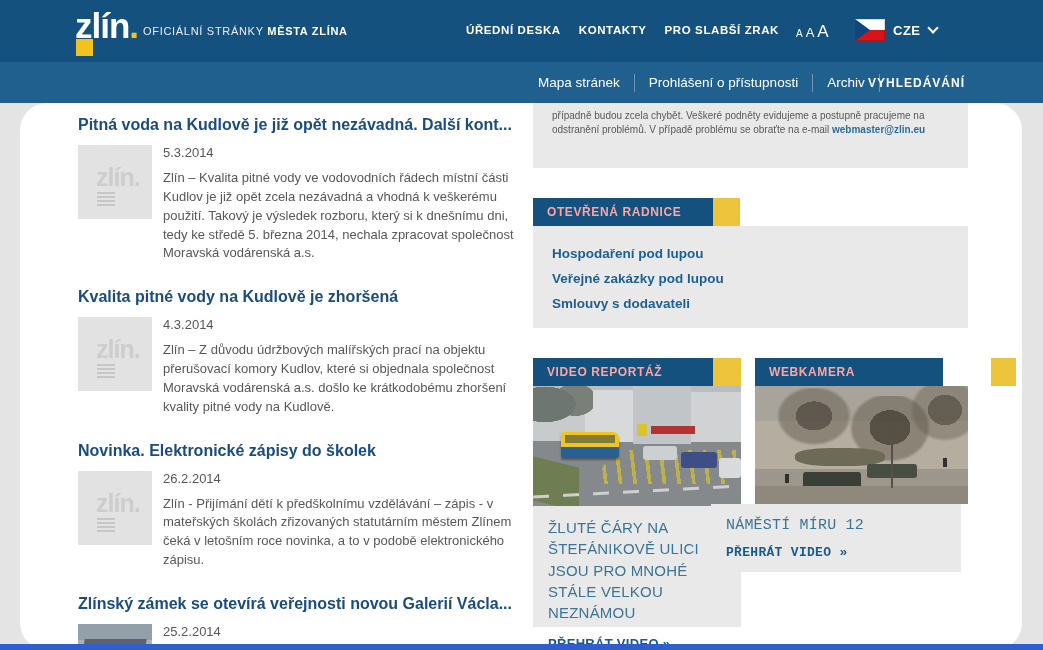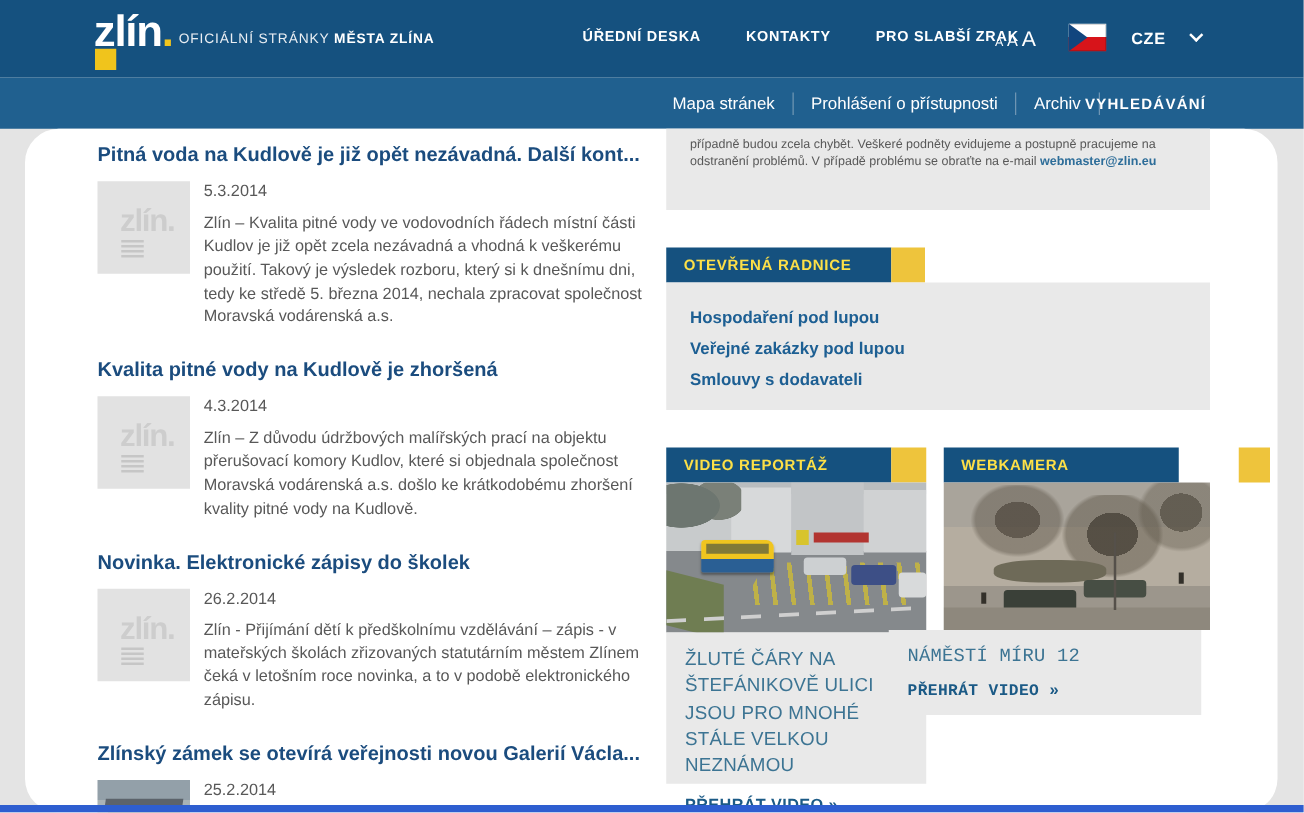--- a/index.html
+++ b/index.html
@@ -7,25 +7,25 @@
   body { font-family:"Liberation Sans", sans-serif; background:#e4e4e4; position:relative; }
 
   
   .topbar { position:absolute; left:0; top:0; width:1043px; height:62px; background:#15517f; }
   .logo-wrap { position:absolute; left:75px; top:8px; }
   .logo { font-size:35px; font-weight:bold; color:#fff; letter-spacing:-1px; line-height:1; }
   .logo .dot { color:#f0c41c; }
   .logo-square { position:absolute; left:1px; top:31px; width:17px; height:17px; background:#f0c41c; }
   .tagline { position:absolute; left:143px; top:25px; color:#e9eef3; font-size:11px; letter-spacing:0.7px; }
   .tagline b { color:#ffffff; }
-  .topnav { position:absolute; left:466px; top:24px; display:flex; gap:36px;justify-content:center; }
+  .topnav { position:absolute; left:466px; top:24px; display:flex; gap:18px;justify-content:center; }
   .topnav .item { color:#fff; font-size:11.5px; font-weight:bold; letter-spacing:0.6px; cursor:pointer; }
   .fontsize { position:absolute; left:796px; top:22px; color:#fff; display:flex; align-items:baseline; gap:3px; cursor:pointer; }
   .fontsize .f1{font-size:10px;} .fontsize .f2{font-size:13px;} .fontsize .f3{font-size:17px;}
-  .lang { position:absolute; left:855px; top:19px; display:flex; align-items:center; gap:20px; cursor:pointer; }
+  .lang { position:absolute; left:855px; top:19px; display:flex; align-items:center; gap:8px; cursor:pointer; }
   .flag { width:30px; height:22px; position:relative; background:linear-gradient(#fff 0 50%, #d7141a 50% 100%); overflow:hidden; box-shadow:0 0 0 1px rgba(0,0,0,0.15) inset; }
   .flag:before { content:""; position:absolute; left:0; top:0; border-left:15px solid #11457e; border-top:11px solid transparent; border-bottom:11px solid transparent; }
   .lang-code { color:#fff; font-size:13px; font-weight:bold; letter-spacing:0.5px; }
   .chev { width:8px; height:8px; border-right:2px solid #fff; border-bottom:2px solid #fff; transform:rotate(45deg); margin-top:-4px; }
 
   
   .subbar { position:absolute; left:0; top:62px; width:1043px; height:41px; background:#20608f; }
   .subnav { position:absolute; left:538px; top:0; height:41px; display:flex; align-items:center; }
   .subnav .item { color:#fff; font-size:13.5px; cursor:pointer; }
   .subnav .sep { width:1px; height:18px; background:#6e95b3; margin:0 14px; }
@@ -51,21 +51,21 @@
   
   .thumb-castle { background:linear-gradient(#93a0a9 0 22%, #aab3b6 22% 30%, #e6dfc9 30% 62%, #5d7d42 62% 100%); }
   .thumb-castle .roof { position:absolute; left:6px; top:15px; width:62px; height:10px; background:#5c636b; transform:skewX(-8deg); }
   .thumb-castle .bldg { position:absolute; left:8px; top:25px; width:58px; height:21px; background:#efe8d2; box-shadow:0 1px 0 #cfc7ad inset; }
 
   
   .info-box { position:absolute; left:513px; top:0; width:435px; height:65px; background:#e9e9e9; padding:6px 20px 0 19px; font-size:10px; color:#585858; line-height:1.42; }
   .info-box .mail { color:#2d6d99; font-weight:bold; cursor:pointer; }
 
   .sec-head { position:absolute; height:28px; display:flex; }
-  .sec-head .bar { background:#15517f; color:#fde047; font-size:12px; font-weight:bold; letter-spacing:0.6px; display:flex; align-items:center; padding-left:14px; }
+  .sec-head .bar { background:#15517f; color:#fca5a5; font-size:12px; font-weight:bold; letter-spacing:0.6px; display:flex; align-items:center; padding-left:14px; }
   .sec-head .ysq { background:#eec43c; }
 
   .radnice-box { position:absolute; left:513px; top:123px; width:435px; height:102px; background:#e9e9e9; padding:20px 0 0 19px; }
   .radnice-box .rlink { font-size:13.5px; font-weight:bold; color:#1d5f93; margin-bottom:10px; cursor:pointer; }
 
   .media-img { position:absolute; overflow:hidden; cursor:pointer; }
   .media-txt { position:absolute; background:#e9e9e9; padding:11px 14px 0 15px; }
   .media-cap { font-size:15px; color:#3c7493; line-height:1.42; letter-spacing:0.2px; }
   .play { font-size:13px; font-weight:bold; color:#1b5a86; letter-spacing:0.3px; margin-top:13px; cursor:pointer; }
 

